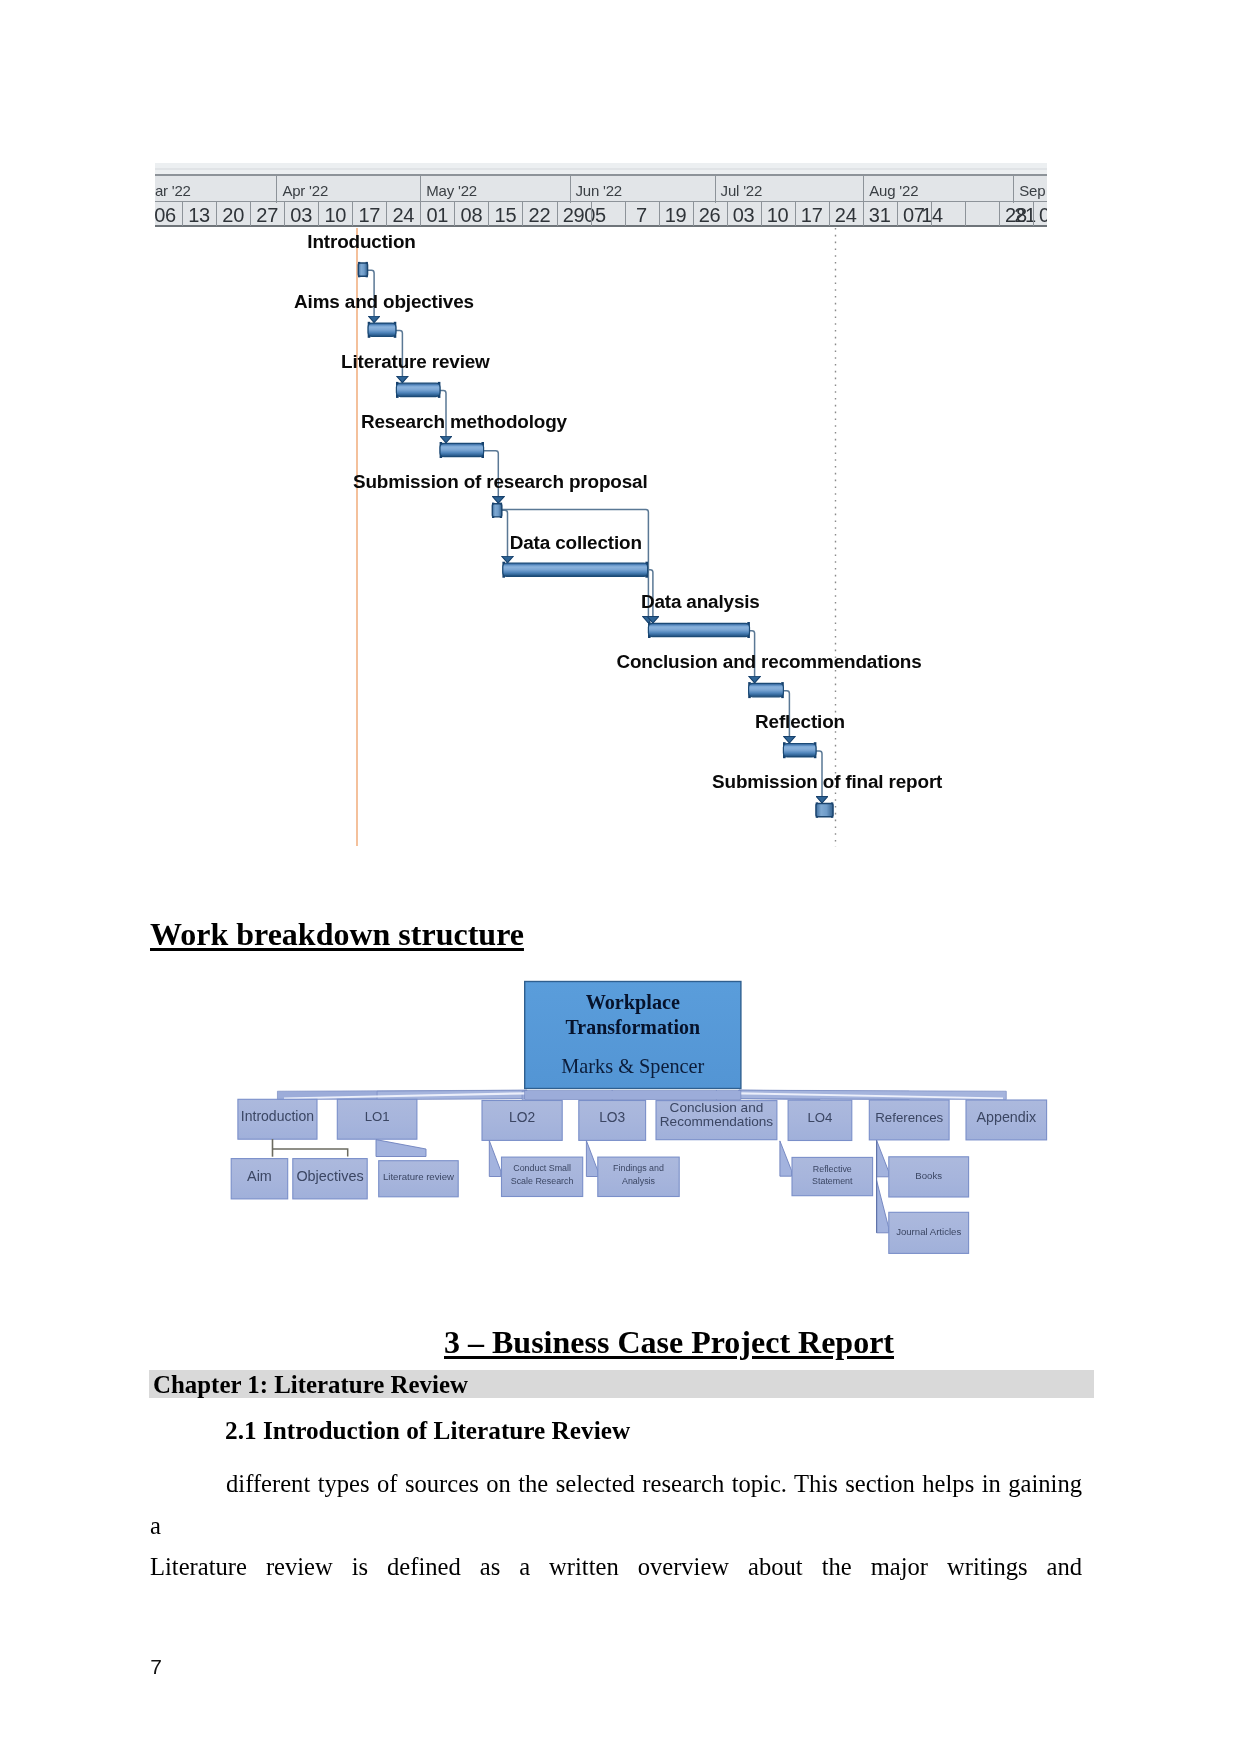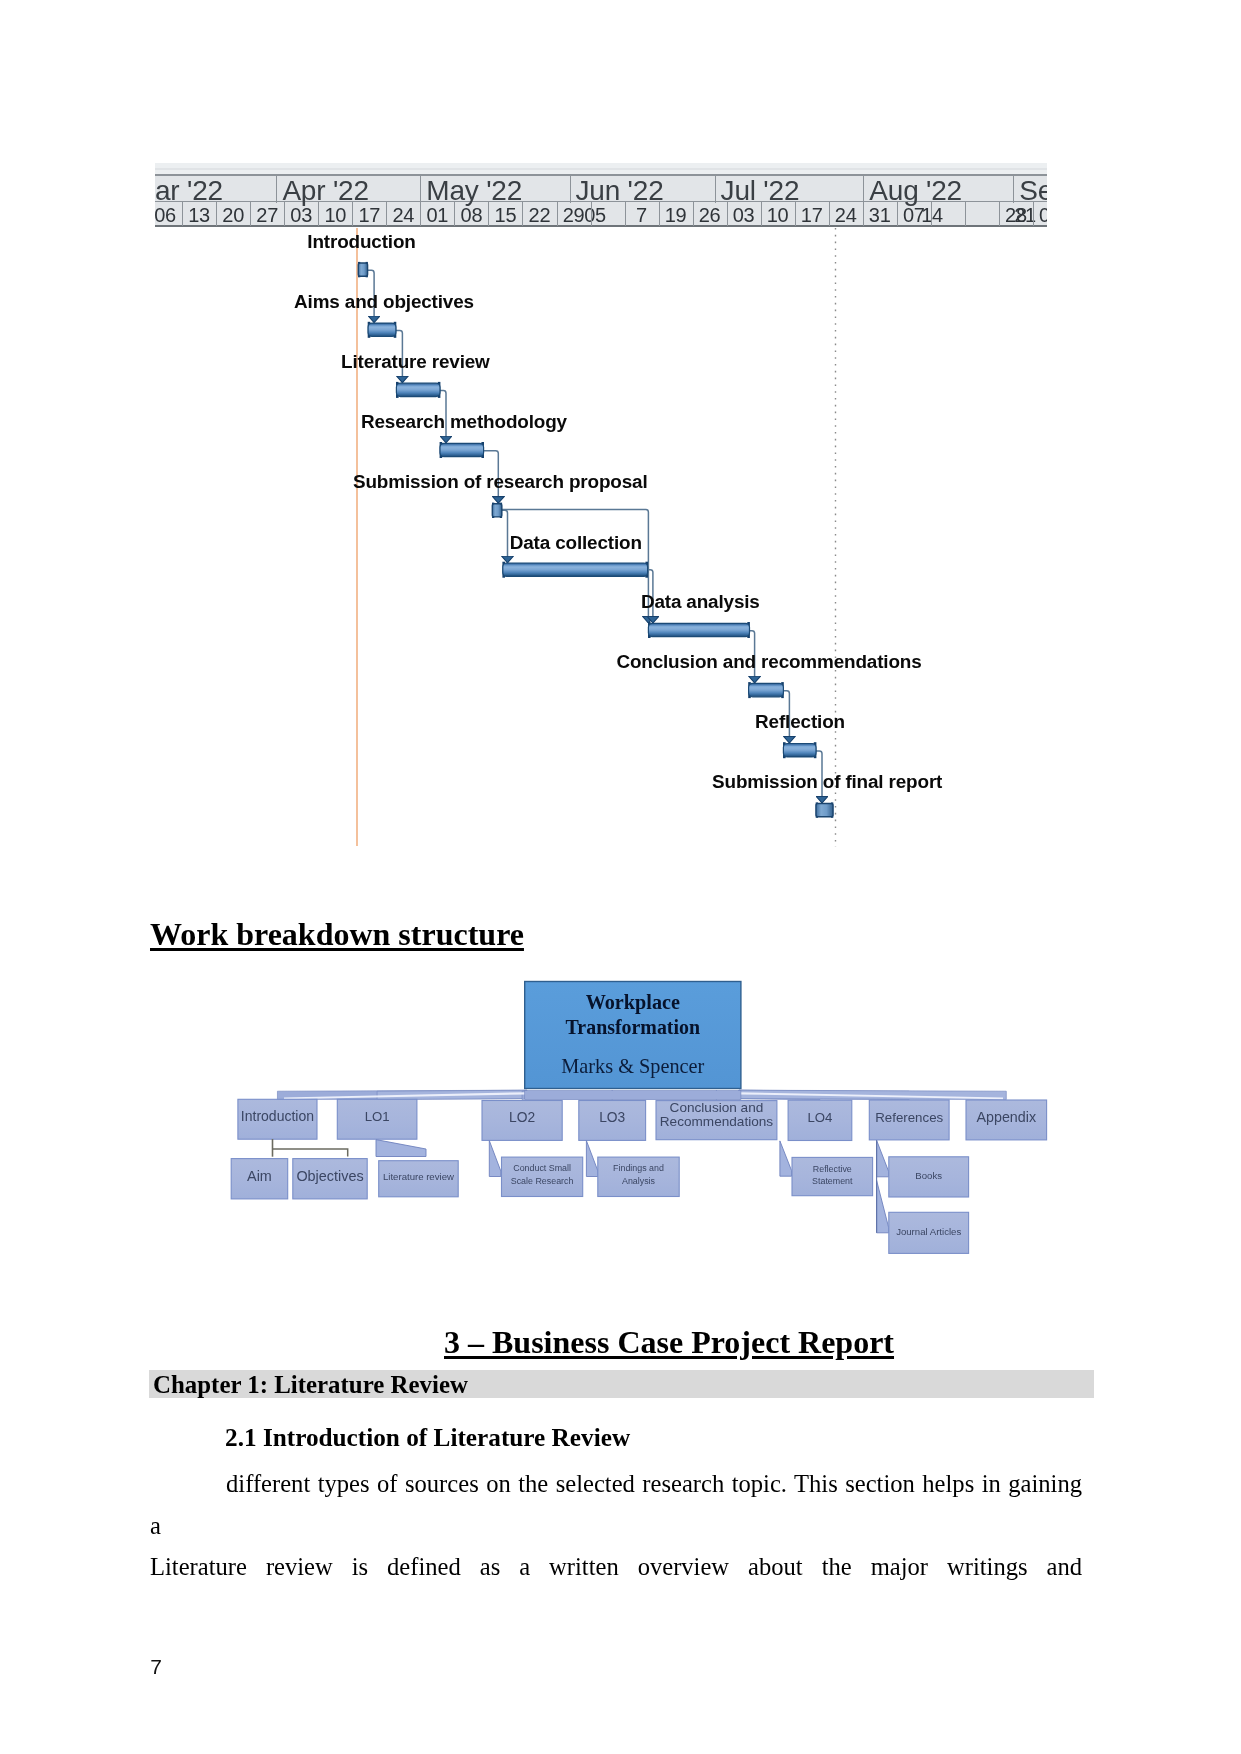--- a/index.html
+++ b/index.html
@@ -11,37 +11,37 @@
   
   #gantt{position:absolute;left:155px;top:163px;width:892px;height:685px;overflow:hidden;}
   .hdr-top{position:absolute;left:0;top:0;width:892px;height:5px;background:#eceff1;}
   .hdr-sep{position:absolute;left:0;top:5px;width:892px;height:2px;background:#e0e3e6;}
   .hdr-band{position:absolute;left:0;top:7px;width:892px;height:4px;background:#eceff1;}
   .hdr-rule{position:absolute;left:0;top:11px;width:892px;height:2px;background:#8d9399;}
   .month-row{position:absolute;left:0;top:13px;width:892px;height:27px;background:#e2e5e8;}
   .day-row{position:absolute;left:0;top:39px;width:892px;height:24px;background:#e2e5e8;}
   .row-rule{position:absolute;left:0;width:892px;height:1px;background:#8d9399;}
   .month-cell{position:absolute;top:13px;height:27px;box-sizing:border-box;
-      font-family:"Liberation Sans",sans-serif;font-size:28px;color:#3a3f44;
+      font-family:"Liberation Sans",sans-serif;font-size:15px;color:#3a3f44;
       padding-left:6px;line-height:29px;letter-spacing:-.2px;}
   .mdiv{position:absolute;top:13px;width:1px;height:27px;background:#8d9399;}
   .day-cell{position:absolute;top:39px;height:24px;box-sizing:border-box;
       font-family:"Liberation Sans",sans-serif;font-size:20px;color:#2f3439;
       text-align:center;line-height:27px;letter-spacing:-.3px;}
   .ddiv{position:absolute;top:39px;width:1px;height:24px;background:#8d9399;}
 
   .tasklabel{position:absolute;font-family:"Liberation Sans",sans-serif;font-weight:bold;
       font-size:18.9px;color:#0a0a0a;white-space:nowrap;letter-spacing:-.15px;}
 
   
   .h-underline{position:absolute;font-family:"Liberation Serif",serif;font-weight:bold;
      font-size:32px;color:#000;text-decoration:underline;text-underline-offset:3px;}
   .chapter-band{position:absolute;background:#d9d9d9;font-family:"Liberation Serif",serif;
      font-weight:bold;font-size:24.9px;color:#000;line-height:29.5px;padding-left:4.5px;}
-  .subhead{position:absolute;font-family:"Liberation Serif",serif;font-weight:bold;font-size:25.25px;color:#000;line-height:29px;margin-top:7px;}
+  .subhead{position:absolute;font-family:"Liberation Serif",serif;font-weight:bold;font-size:25.25px;color:#000;line-height:29px;}
   .para{position:absolute;font-family:"Liberation Serif",serif;font-size:24.6px;color:#000;
      line-height:41.6px;}
   .jline{display:block;width:100%;text-align:justify;text-align-last:justify;}
   .jline:first-child{text-indent:76px;}
 
   .pageno{position:absolute;font-family:"Liberation Sans",sans-serif;font-size:21px;color:#111;}
 </style>
 </head>
 <body>
 

